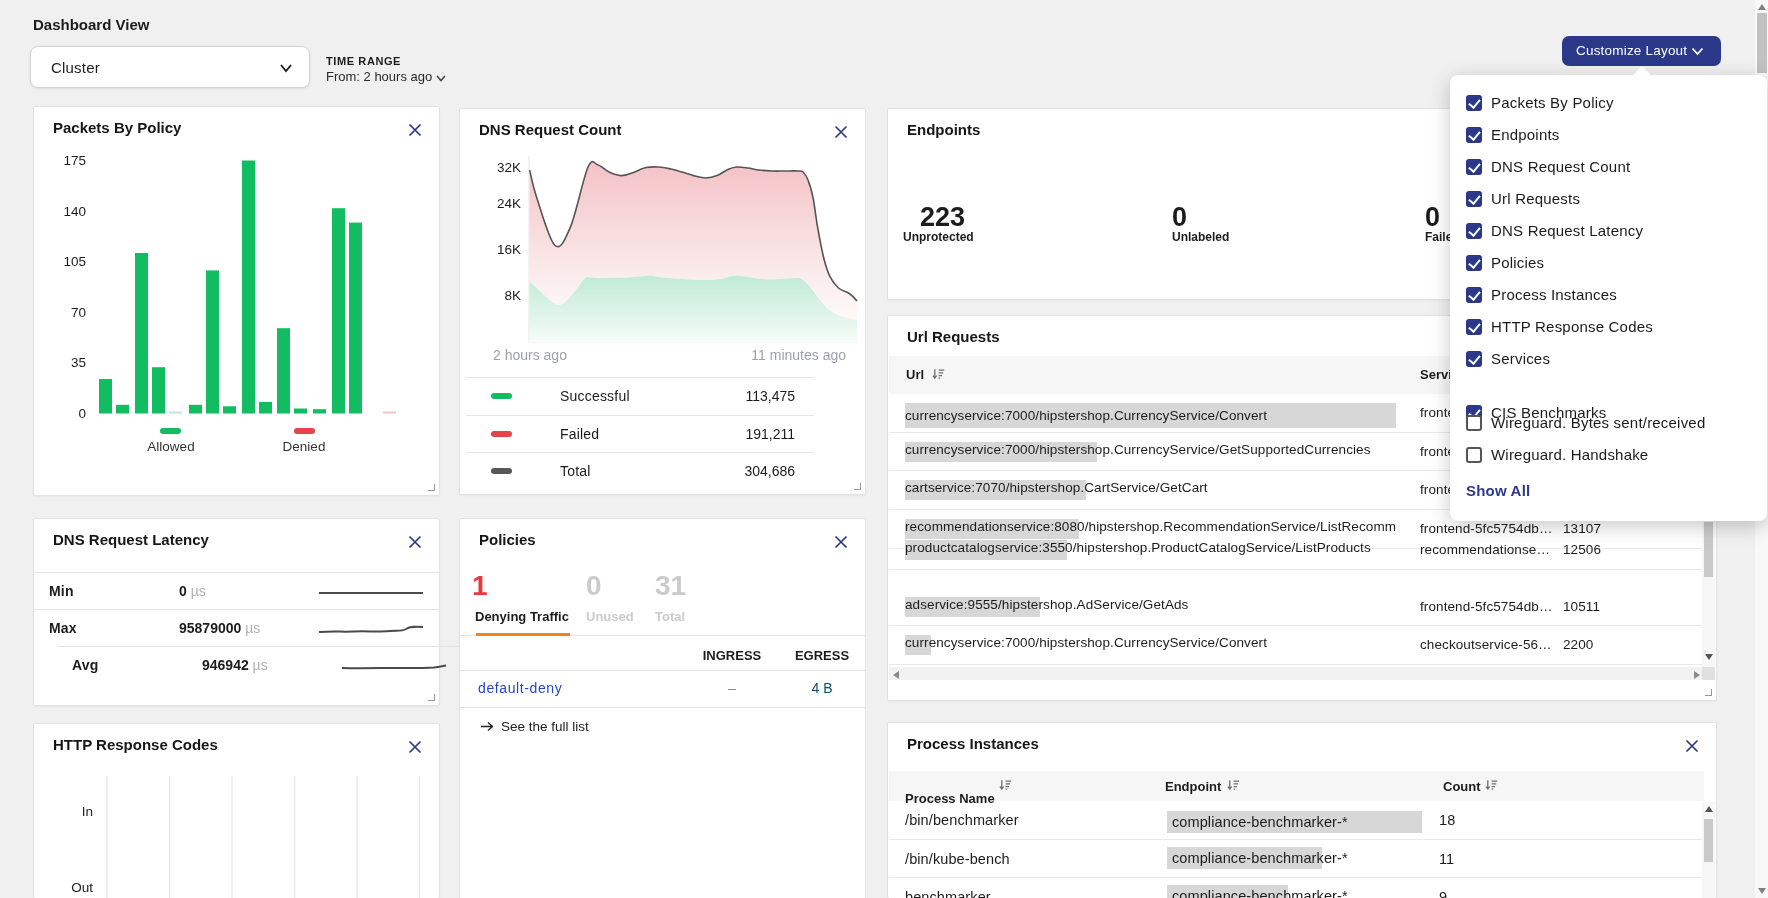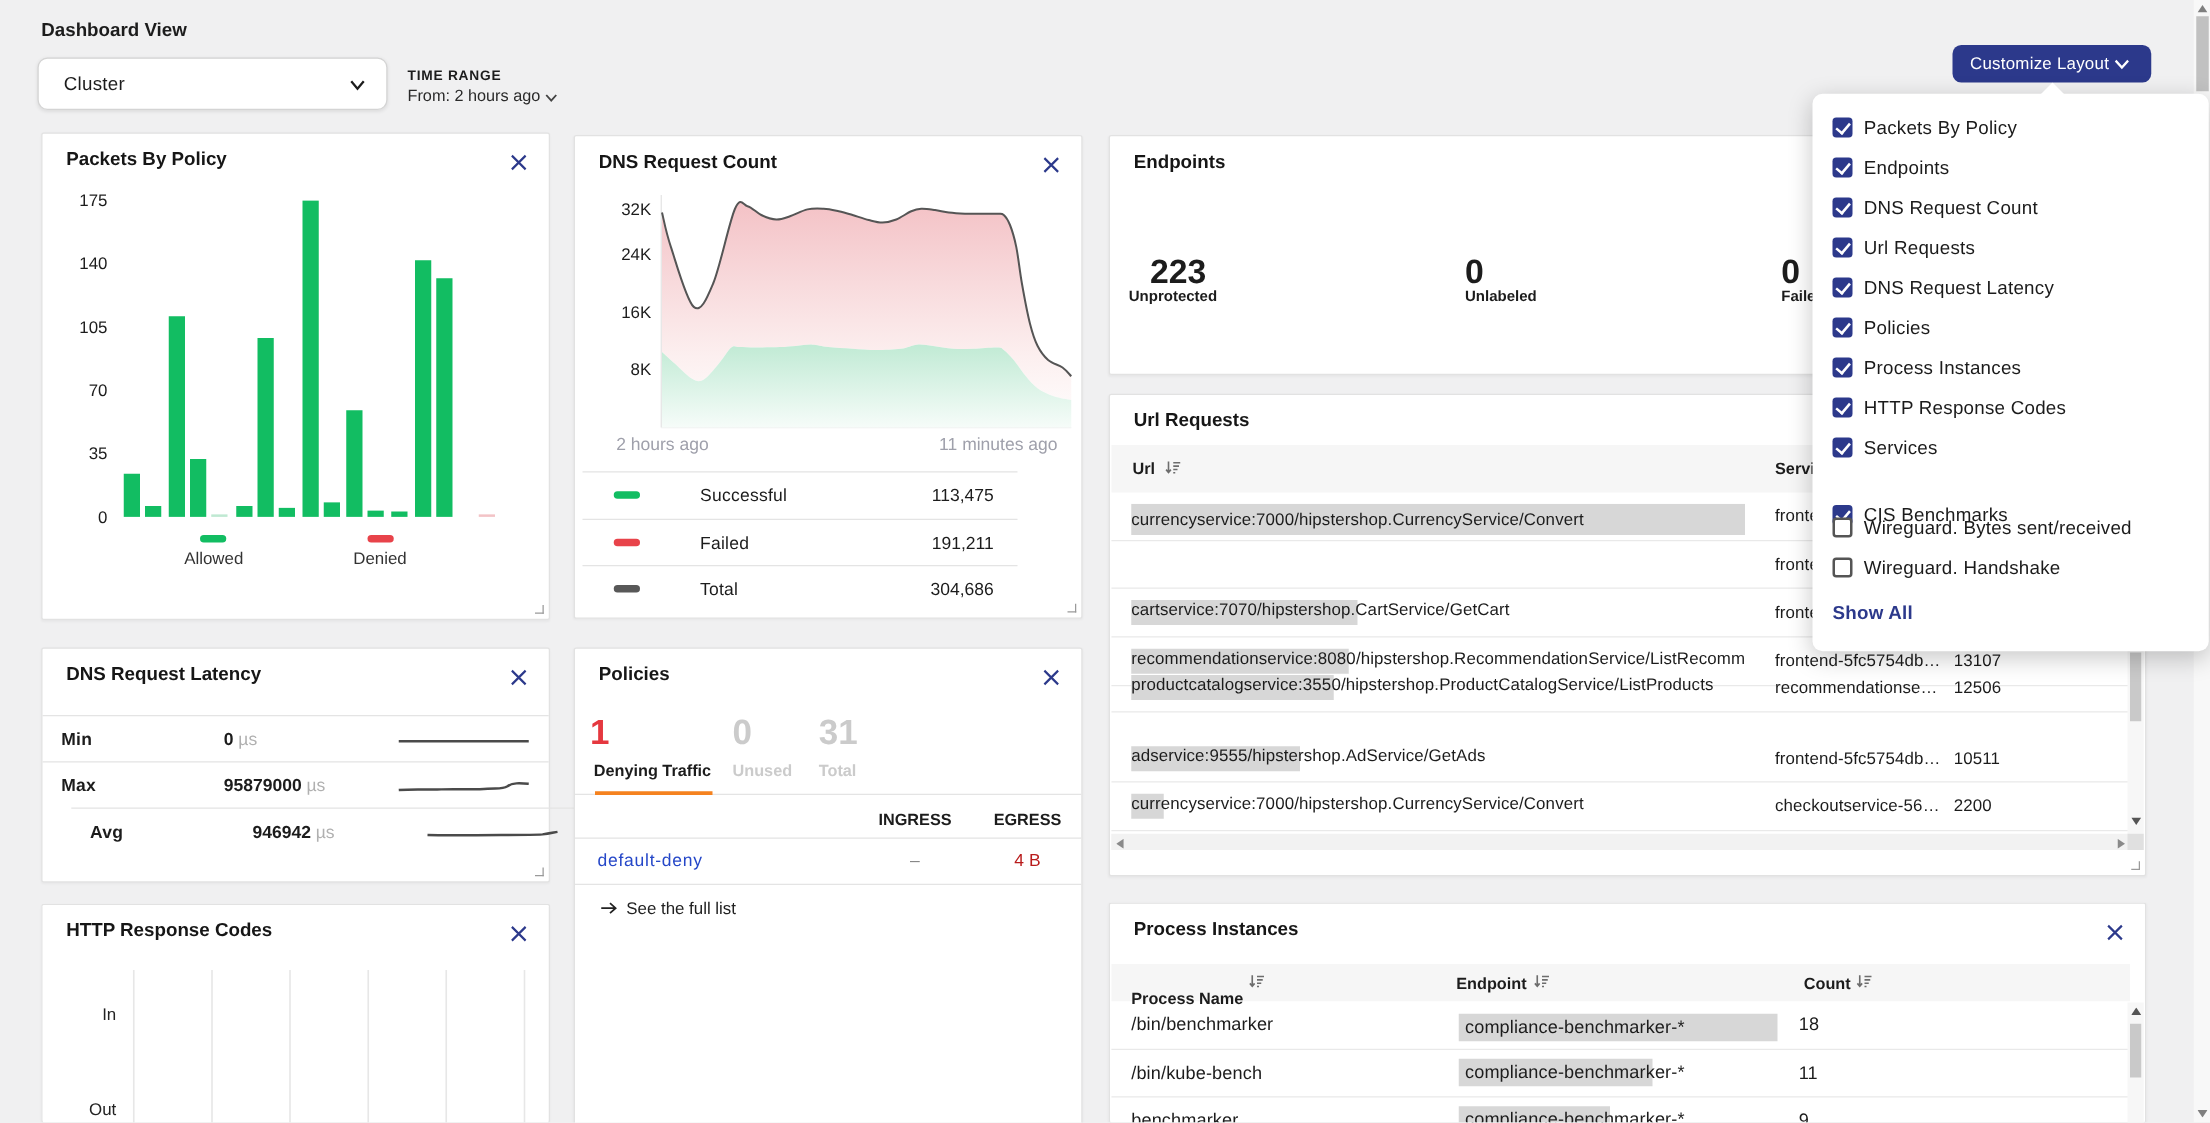--- a/index.html
+++ b/index.html
@@ -172,20 +172,21 @@
           <path d="M2.8 1.2 L2.8 9.8 M0.9 7.7 L2.8 10 L4.7 7.7" stroke="#6d6d6d" stroke-width="1.3" fill="none"></path>
           <path d="M6.6 2.2 H12.2 M6.6 4.9 H11.2 M6.6 7.6 H10 M6.6 10.2 H8.2" stroke="#6d6d6d" stroke-width="1.3"></path>
         </svg>
     </div>
     <div class="urow" style="top:38px;">
         <span class="ucell"><span class="hl" style="display:inline-block;width:493px;">currencyservice:7000/hipstershop.CurrencyService/Convert</span></span>
         <span class="scell">frontend-5fc5754db…</span>
         <span class="ncell">14174</span>
       </div>
     <div class="urow" style="top:76.7px;">
+        <span class="ucell"><span class="hl">currencyservice:7000/hipstersh</span>op.CurrencyService/GetSupportedCurrencies</span>
         <span class="scell">frontend-5fc5754db…</span>
         <span class="ncell">14144</span>
       </div>
     <div class="urow" style="top:115.4px;">
         <span class="ucell"><span class="hl">cartservice:7070/hipstershop.</span>CartService/GetCart</span>
         <span class="scell">frontend-5fc5754db…</span>
         <span class="ncell">13861</span>
       </div>
     <div class="urow" style="top:154.1px;">
         <span class="ucell"><span class="hl">recommendationservice:808</span>0/hipstershop.RecommendationService/ListRecomm</span>
@@ -272,21 +273,21 @@
   <div style="position:absolute;left:126px;top:91px;font-size:13px;font-weight:bold;color:#cbcbcb;line-height:1;">Unused</div>
   <div style="position:absolute;left:195px;top:53px;font-size:28px;font-weight:bold;color:#cbcbcb;line-height:1;">31</div>
   <div style="position:absolute;left:195px;top:91px;font-size:13px;font-weight:bold;color:#cbcbcb;line-height:1;">Total</div>
   <div style="position:absolute;left:0;top:116px;width:405px;border-top:1px solid #e4e4e4;"></div>
   <div style="position:absolute;left:16px;top:114px;width:94px;height:3px;background:#f5821f;"></div>
   <div style="position:absolute;left:232px;top:129px;font-size:13px;font-weight:bold;width:80px;text-align:center;">INGRESS</div>
   <div style="position:absolute;left:322px;top:129px;font-size:13px;font-weight:bold;width:80px;text-align:center;">EGRESS</div>
   <div style="position:absolute;left:0;top:151px;width:405px;border-top:1px solid #e4e4e4;"></div>
   <div style="position:absolute;left:18px;top:161px;font-size:14px;color:#2547c8;letter-spacing:0.6px;">default-deny</div>
   <div style="position:absolute;left:232px;top:161px;font-size:14px;color:#888;width:80px;text-align:center;">–</div>
-  <div style="position:absolute;left:322px;top:161px;font-size:14px;color:#b91c1c;width:80px;text-align:center;">4 B</div>
+  <div style="position:absolute;left:322px;top:161px;font-size:14px;color:#0c4a6e;width:80px;text-align:center;">4 B</div>
   <div style="position:absolute;left:0;top:188px;width:405px;border-top:1px solid #e4e4e4;"></div>
   <div style="position:absolute;left:20px;top:200px;font-size:13.5px;color:#222;">
     <svg width="14" height="11" viewBox="0 0 14 11" style="vertical-align:-1px;margin-right:7px;">
         <path d="M1 5.5 H12 M8 1.5 L12.5 5.5 L8 9.5" stroke="#222" stroke-width="1.4" fill="none"></path>
       </svg>See the full list</div>
 </div>
 
 <div class="card" style="left:33px;top:723px;width:407px;height:175px;border-bottom:none;">
   <div class="ctitle">HTTP Response Codes</div>
   <div class="closex">

